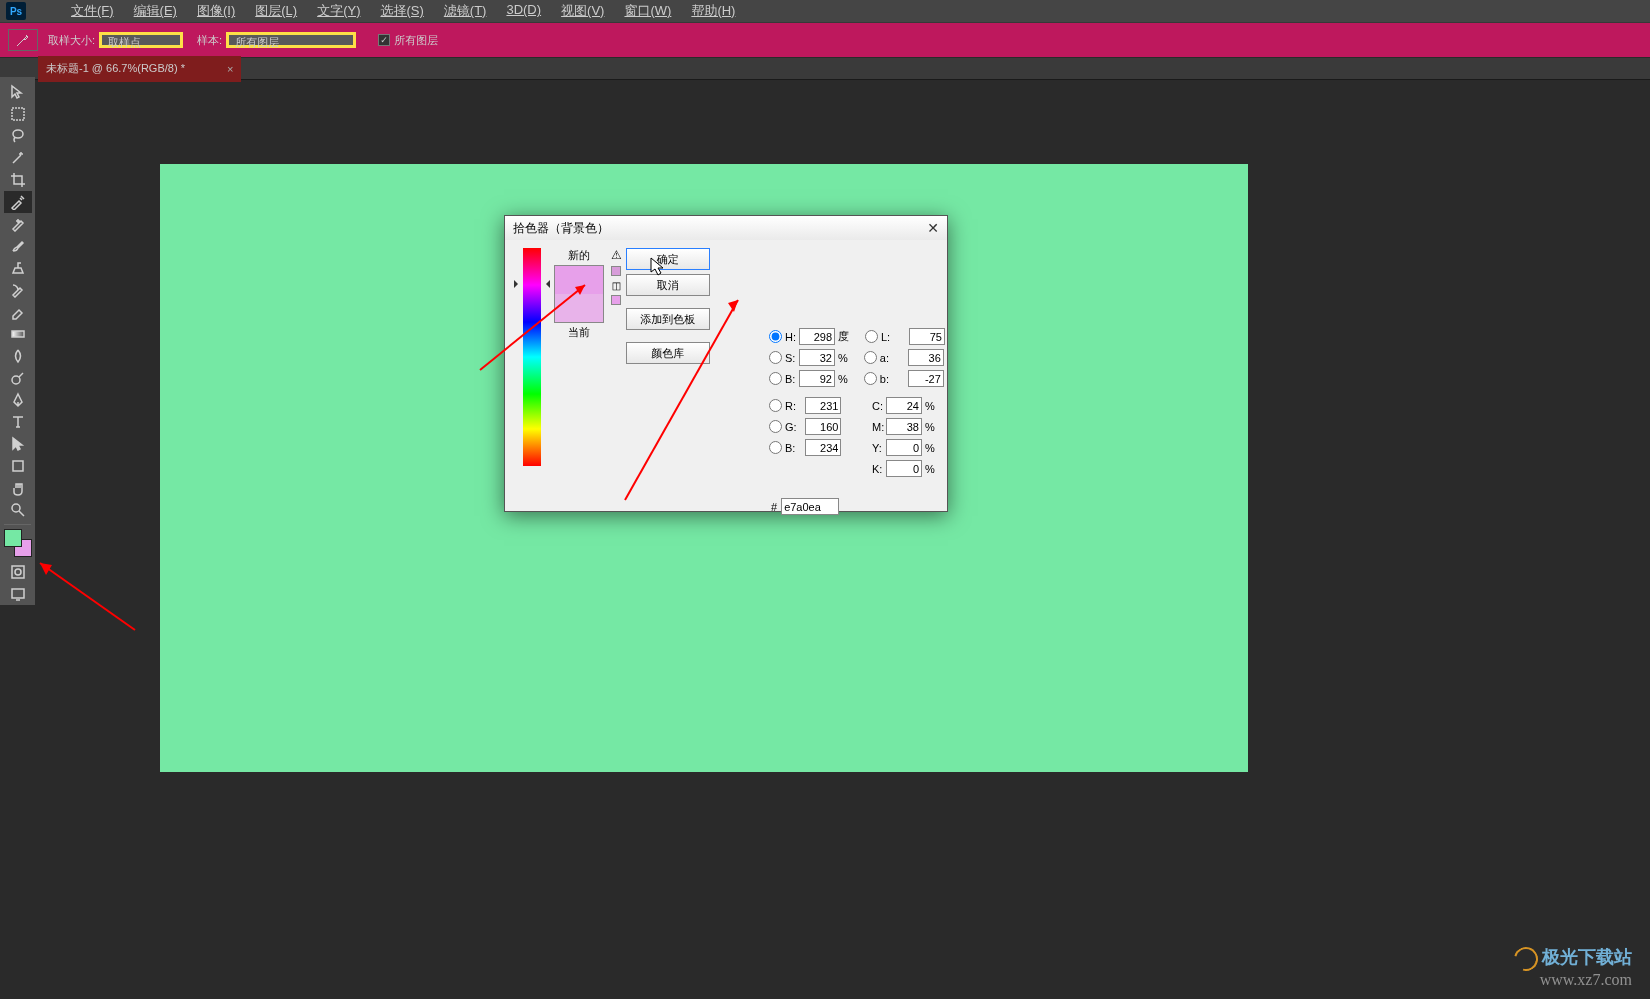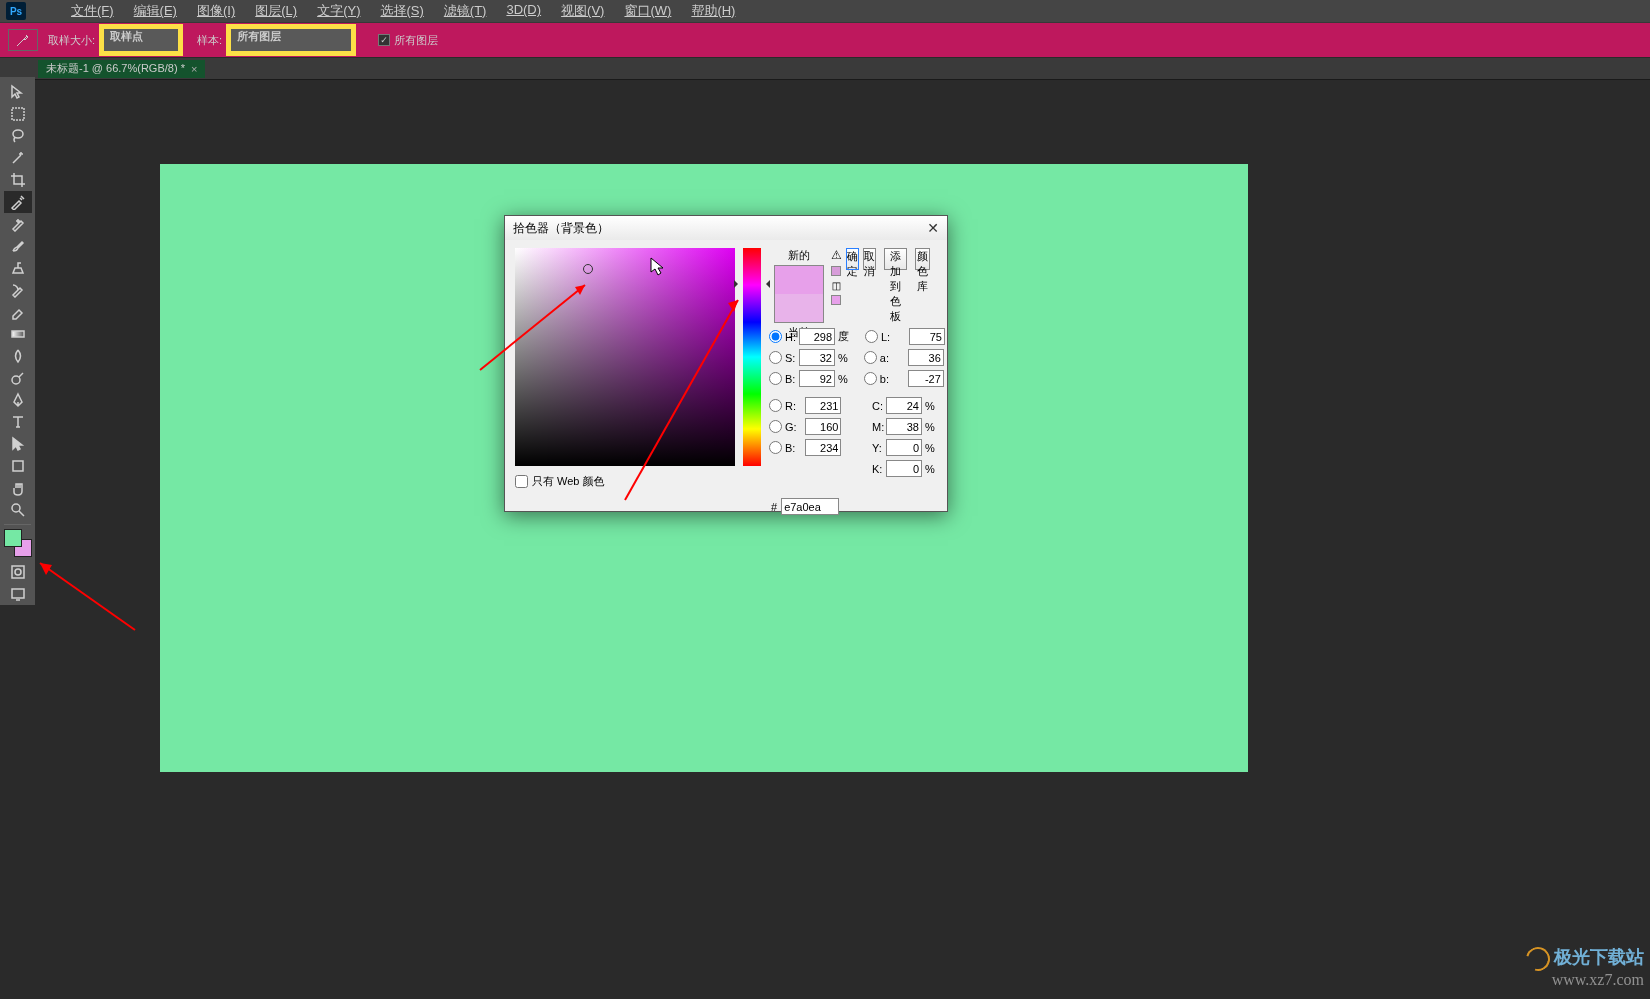--- a/index.html
+++ b/index.html
@@ -6,26 +6,26 @@
 body { background: #2a2a2a; width: 1650px; height: 999px; overflow: hidden; position: relative; }
 
 .menubar { background: #454545; height: 22px; display: flex; align-items: center; padding-left: 6px; gap: 23px; }
 .ps-logo { width: 20px; height: 18px; background: #001e36; color: #31a8ff; font-size: 10px; font-weight: bold; display: flex; align-items: center; justify-content: center; border-radius: 2px; margin-right: 12px; }
 .menu-item { color: #ccc; font-size: 13px; padding: 0 10px; cursor: pointer; text-decoration: underline; }
 
 .optbar { background: #be185d; height: 36px; display: flex; align-items: center; padding-left: 8px; border-top: 1px solid #383838; border-bottom: 1px solid #2a2a2a; }
 .opt-icon { width: 30px; height: 22px; border: 1px solid #666; display: flex; align-items: center; justify-content: center; margin-right: 10px; }
 .opt-icon svg { width: 16px; height: 16px; }
 .opt-label { color: #ccc; font-size: 11px; margin-right: 4px; }
-.opt-select { background: #595959; border: 5px solid #fde047; color: #ccc; font-size: 11px; height: 32px; padding: 0 20px 0 6px; margin-right: 14px; position: relative; font-weight: bold; }
+.opt-select { background: #595959; border: 3px solid #fde047; color: #ccc; font-size: 11px; height: 16px; padding: 0 20px 0 6px; margin-right: 14px; position: relative; }
 .opt-check { display: flex; align-items: center; color: #ccc; font-size: 11px; margin-left: 8px; }
 .opt-check .chk { width: 12px; height: 12px; background: #333; border: 1px solid #777; margin-right: 4px; display: flex; align-items: center; justify-content: center; color: #ccc; font-size: 9px; }
 
 .tabbar { background: #3a3a3a; height: 22px; display: flex; align-items: center; border-bottom: 1px solid #1a1a1a; padding-left: 38px; }
-.doc-tab { background: #14532d; color: #ccc; font-size: 11px; height: 18px; padding: 0 8px; display: flex; align-items: center; }
+.doc-tab { background: #7f1d1d; color: #ccc; font-size: 11px; height: 26px; padding: 0 8px; display: flex; align-items: center; gap: 36px; }
 .doc-tab .close { margin-left: 6px; color: #aaa; }
 .toolbar { position: absolute; left: 0; top: 77px; width: 35px; background: #535353; padding-top: 4px; z-index: 2; }
 .tool { width: 28px; height: 22px; margin: 0 auto; display: flex; align-items: center; justify-content: center; cursor: pointer; }
 .tool.active { background: #2a2a2a; }
 .tool svg { width: 16px; height: 16px; stroke: #d0d0d0; fill: none; stroke-width: 1.5; }
 .sep { height: 1px; background: #666; margin: 3px 4px; }
 
 .swatch-wrap { position: relative; width: 28px; height: 28px; margin: 4px auto; }
 .swatch-fg { position: absolute; left: 0; top: 0; width: 18px; height: 18px; background: #75e8a4; border: 1px solid #222; z-index: 2; }
 .swatch-bg { position: absolute; right: 0; bottom: 0; width: 18px; height: 18px; background: #e7a0ea; border: 1px solid #222; z-index: 1; }
@@ -44,41 +44,41 @@
 .hue-mark { position: absolute; top: 36px; left: -5px; right: -5px; height: 0; }
 .hue-mark:before, .hue-mark:after { content: ""; position: absolute; top: -4px; border: 4px solid transparent; }
 .hue-mark:before { left: -4px; border-left-color: #333; }
 .hue-mark:after { right: -4px; border-right-color: #333; }
 
 .preview-col { margin-left: 8px; width: 60px; display: flex; flex-direction: column; align-items: center; font-size: 11px; }
 .prev-box { width: 50px; height: 58px; display: flex; flex-direction: column; border: 1px solid #888; margin: 2px 0; }
 .prev-new { flex: 1; background: #e7a0ea; }
 .prev-cur { flex: 1; background: #e8b3ea; }
 
-.btn-col { margin-left: 4px; width: 84px; display: flex; flex-direction: row; gap: 4px; }
+.btn-col { margin-left: 4px; width: 84px; display: flex; flex-direction: column; gap: 4px; }
 .dlg-btn { height: 22px; background: linear-gradient(#fff,#e8e8e8); border: 1px solid #888; font-size: 11px; cursor: pointer; }
 .dlg-btn.primary { outline: 1px solid #2a7fff; outline-offset: -1px; }
 
 .webonly { display: flex; align-items: center; font-size: 11px; margin-top: 8px; }
 .webonly input { margin-right: 4px; }
 
 .fields { position: absolute; left: 264px; top: 110px; width: 170px; font-size: 11px; }
 .frow { display: flex; align-items: center; height: 21px; }
 .frow label { display: flex; align-items: center; width: 44px; }
 .frow input[type=radio] { margin-right: 3px; }
 .frow .letter { width: 14px; }
 .finput { width: 36px; height: 17px; border: 1px solid #888; padding: 0 2px; font-size: 11px; text-align: right; }
 .unit { margin-left: 3px; width: 14px; }
 .fcol2 { margin-left: 16px; display: flex; align-items: center; }
 .hexrow { display: flex; align-items: center; margin-top: 4px; }
 .hexin { width: 58px; height: 17px; border: 1px solid #888; padding: 0 2px; font-size: 11px; }
 
 .arrow { position: absolute; pointer-events: none; z-index: 20; }
 
-.watermark { position: absolute; right: 6px; bottom: 10px; text-align: right; opacity: 0.85; }
+.watermark { position: absolute; right: 18px; bottom: 10px; text-align: right; opacity: 0.85; }
 .watermark .t1 { color: #7ec8f5; font-size: 18px; font-weight: bold; }
 .watermark .t2 { color: #a3a3a3; font-size: 16px; font-family: Liberation Serif, serif; }
 .wm-icon { display: inline-block; width: 24px; height: 24px; border: 2px solid #f5a623; border-radius: 50%; border-left-color: transparent; transform: rotate(-30deg); margin-right: 4px; vertical-align: middle; }
 
 .mouse-cursor { position: absolute; left: 650px; top: 257px; z-index: 30; pointer-events: none; }
 </style>
 </head>
 <body>
 
 <div class="menubar">
@@ -251,29 +251,20 @@
 </div>
 
 <div class="canvas"></div>
 
 <div class="dialog">
   <div class="dlg-title">
     <span>拾色器（背景色）</span>
     <span class="dlg-close">✕</span>
   </div>
   <div class="dlg-body">
-    <div>
-      <div class="color-field">
-        <div class="cf-marker"></div>
-      </div>
-      <div class="webonly">
-        <input type="checkbox" style="">
-          <span>只有 Web 颜色</span>
-      </div>
-    </div>
     <div class="hue-strip">
       <div class="hue-mark"></div>
     </div>
     <div class="preview-col">
       <span>新的</span>
       <div class="prev-box">
         <div class="prev-new"></div>
         <div class="prev-cur"></div>
       </div>
       <span>当前</span>

